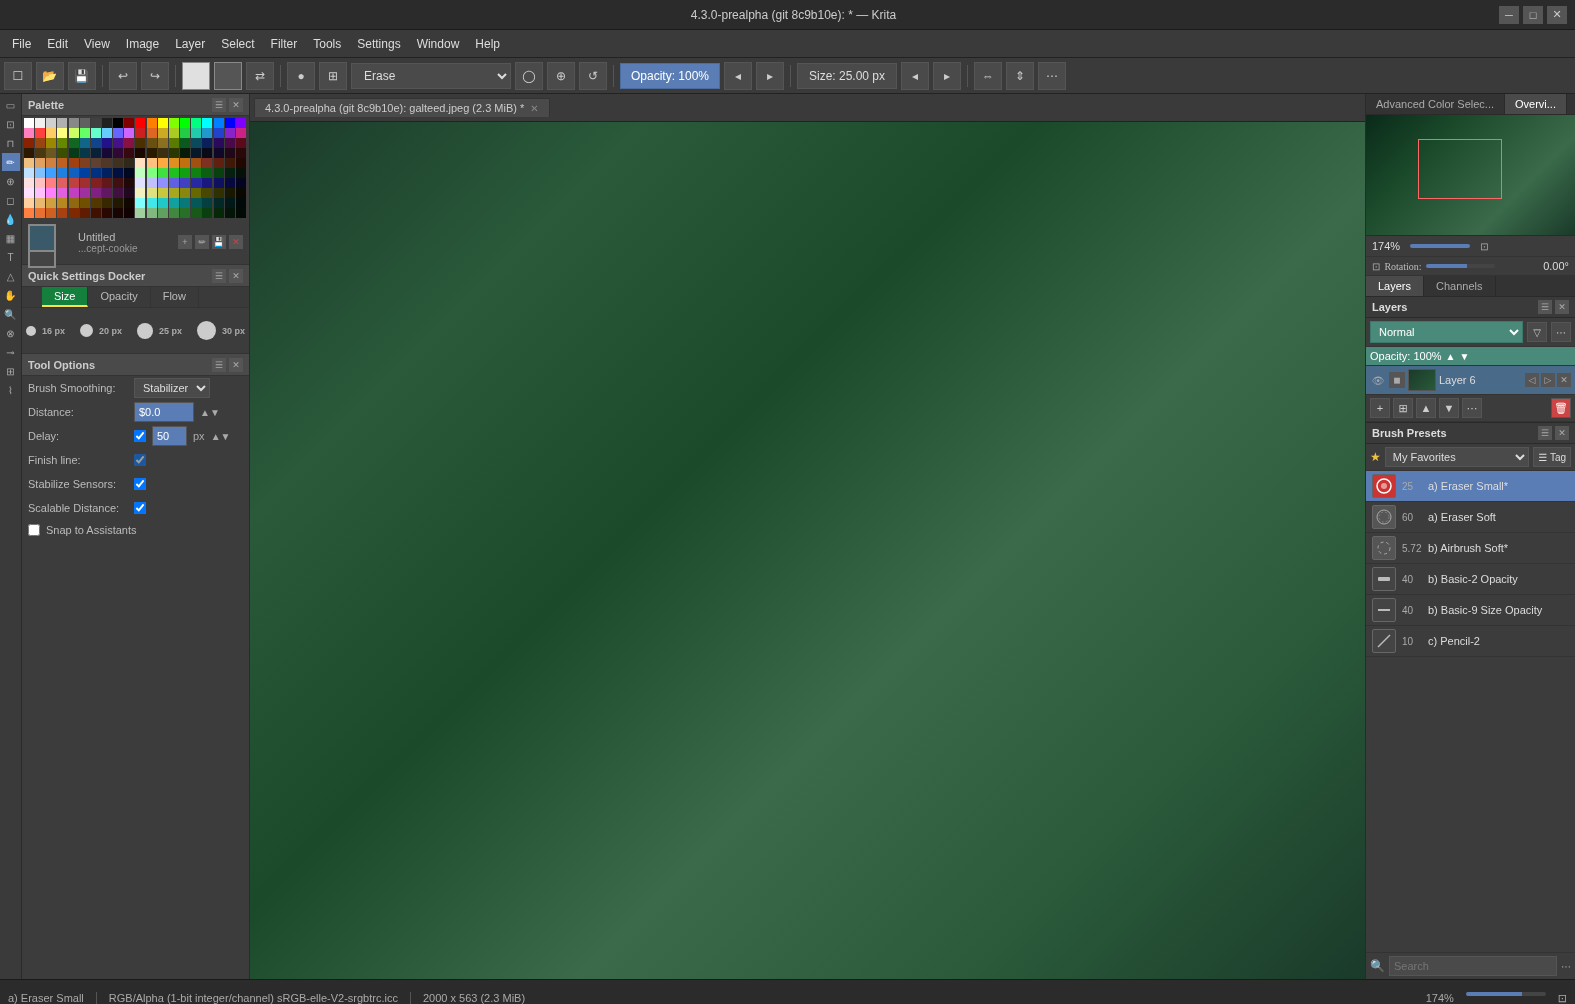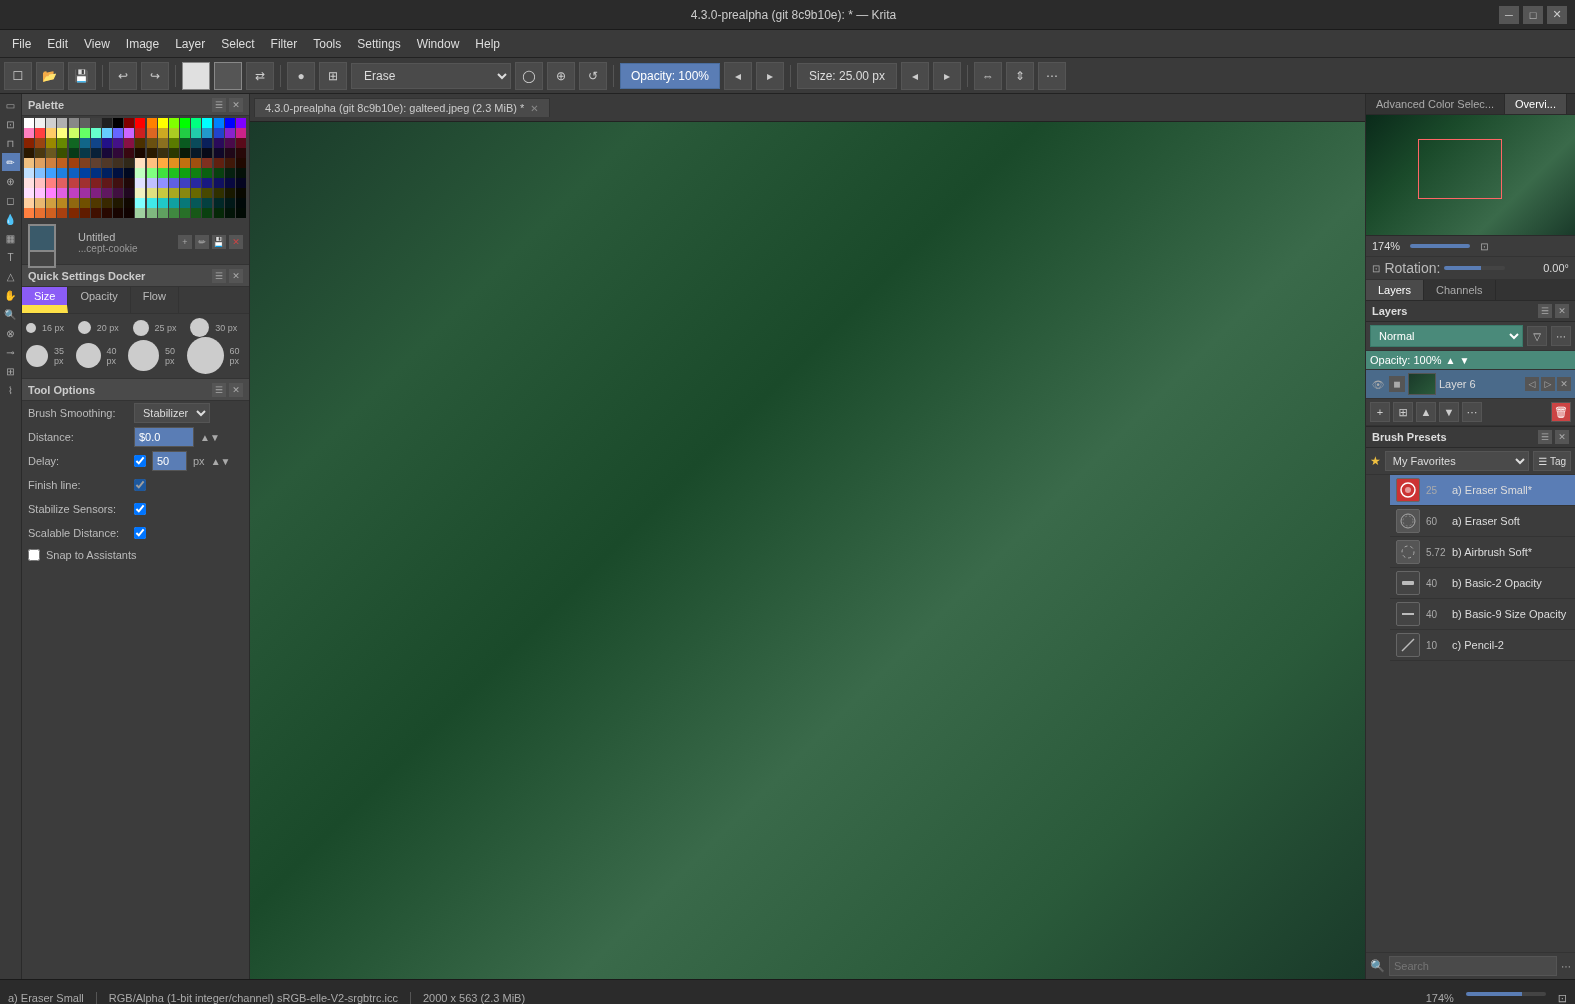--- a/index.html
+++ b/index.html
@@ -264,33 +264,34 @@
       border-bottom: 1px solid #333;
     }
     .docker-tab {
       padding: 3px 12px;
       cursor: pointer;
       font-size: 11px;
       color: #bbb;
       border-right: 1px solid #333;
     }
     .docker-tab.active {
-      background: #8b5cf6;
+      background: #15803d;
       color: #fff;
-      border-bottom: 8px solid #fde047;
+      border-bottom: 2px solid #fde047;
+      margin-left: 20px;
     }
 
     
     #brush-sizes {
       padding: 4px;
       display: flex;
-      flex-direction: column;
       gap: 0;
       overflow-y: auto;
       max-height: 220px;
+      font-weight: bold;
     }
     .brush-row {
       display: flex;
       align-items: center;
       gap: 6px;
     }
     .brush-circle {
       border-radius: 50%;
       background: #ccc;
       flex-shrink: 0;
@@ -474,22 +475,23 @@
 
     
     #rotation-area {
       padding: 4px 6px;
       display: flex;
       align-items: center;
       gap: 6px;
       border-bottom: 1px solid #333;
     }
     .rotation-label {
-      font-size: 14px;
+      font-size: 10px;
       color: #bbb;
+      font-family: Liberation Serif, serif;
     }
     .rotation-value {
       font-size: 11px;
       color: #ddd;
       flex: 1;
       text-align: right;
     }
     .zoom-pct {
       font-size: 11px;
       color: #ddd;
@@ -684,21 +686,20 @@
       border: 1px solid #555;
       color: #ddd;
       font-size: 10px;
       padding: 1px 4px;
       height: 20px;
       cursor: pointer;
     }
     #preset-list {
       flex: 1;
       overflow-y: auto;
-      margin-left: 24px;
     }
     .preset-row {
       display: flex;
       align-items: center;
       padding: 3px 6px;
       gap: 6px;
       border-bottom: 1px solid #333;
       cursor: pointer;
     }
     .preset-row.selected { background: #5a7db5; }

